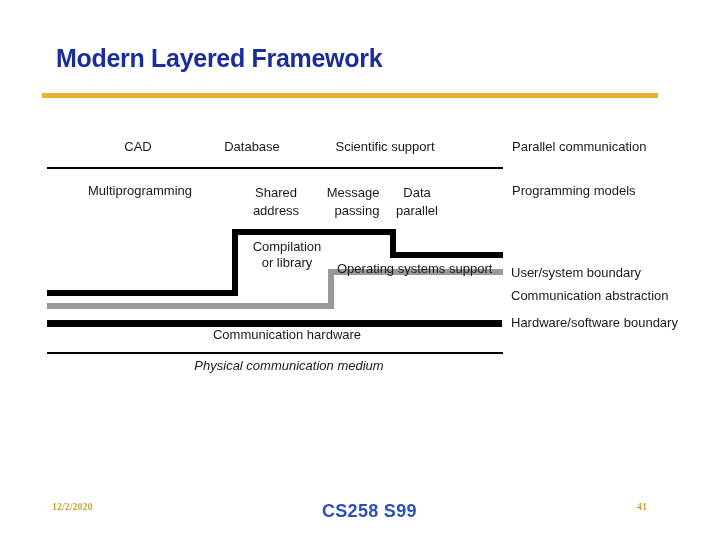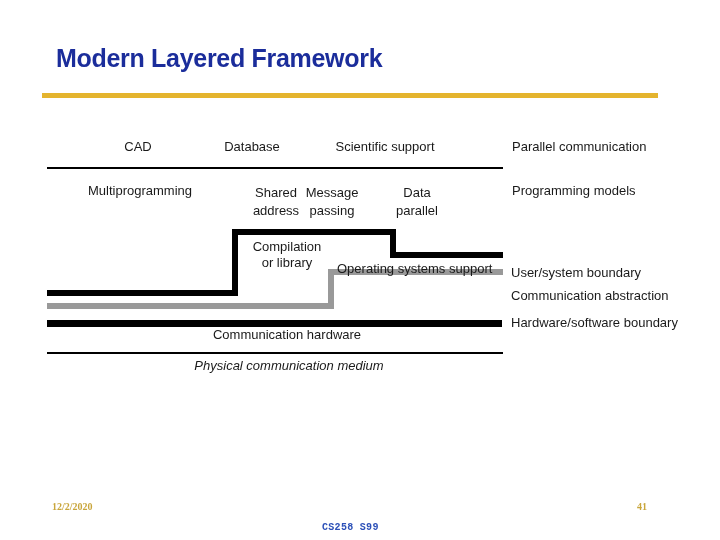--- a/index.html
+++ b/index.html
@@ -29,22 +29,22 @@
 
   
   .footer-date,.footer-page{
     position:absolute;font-family:"Liberation Serif",serif;
     font-weight:bold;font-size:10px;color:#C9A63C;
   }
   .footer-date{left:52px;top:501px;}
   .footer-page{left:637px;top:501px;}
   .footer-course{
     position:absolute;left:322px;top:501px;
-    font-family:Liberation Mono, monospace;font-weight:bold;
-    font-size:10px;color:#2C50B8;letter-spacing:0.3px;margin-top:21px;
+    font-family:Liberation Sans, sans-serif;font-weight:bold;
+    font-size:18px;color:#2C50B8;letter-spacing:0.3px;
   }
 </style>
 </head>
 <body>
 
 <div class="slide">
 
   <h1 class="slide-title">Modern Layered Framework</h1>
   <div class="title-rule"></div>
 
@@ -53,21 +53,21 @@
     <div class="lbl center" style="left:138px;top:140px;">CAD</div>
     <div class="lbl center" style="left:252px;top:140px;">Database</div>
     <div class="lbl center" style="left:385px;top:140px;">Scientific support</div>
     <div class="lbl" style="left:512px;top:140px;">Parallel communication</div>
 
     <div class="seg thin" style="left:47px;top:167px;width:456px;"></div>
 
     <div class="lbl center" style="left:140px;top:184px;">Multiprogramming</div>
     <div class="lbl center lh18" style="left:267px;top:184px;margin-left:9px;">Shared
 address</div>
-    <div class="lbl center lh18" style="left:332px;top:184px;">Message
+    <div class="lbl center lh18" style="left:353px;top:184px;text-align:right;">Message
 passing</div>
     <div class="lbl center lh18" style="left:417px;top:184px;">Data
 parallel</div>
     <div class="lbl" style="left:512px;top:184px;">Programming models</div>
 
     <div class="seg" style="left:47px;top:290px;width:191px;height:6px;"></div>
     <div class="seg" style="left:232px;top:229px;width:6px;height:67px;"></div>
     <div class="seg" style="left:232px;top:229px;width:164px;height:6px;"></div>
     <div class="seg" style="left:390px;top:229px;width:6px;height:29px;"></div>
     <div class="seg" style="left:390px;top:252px;width:113px;height:6px;"></div>

